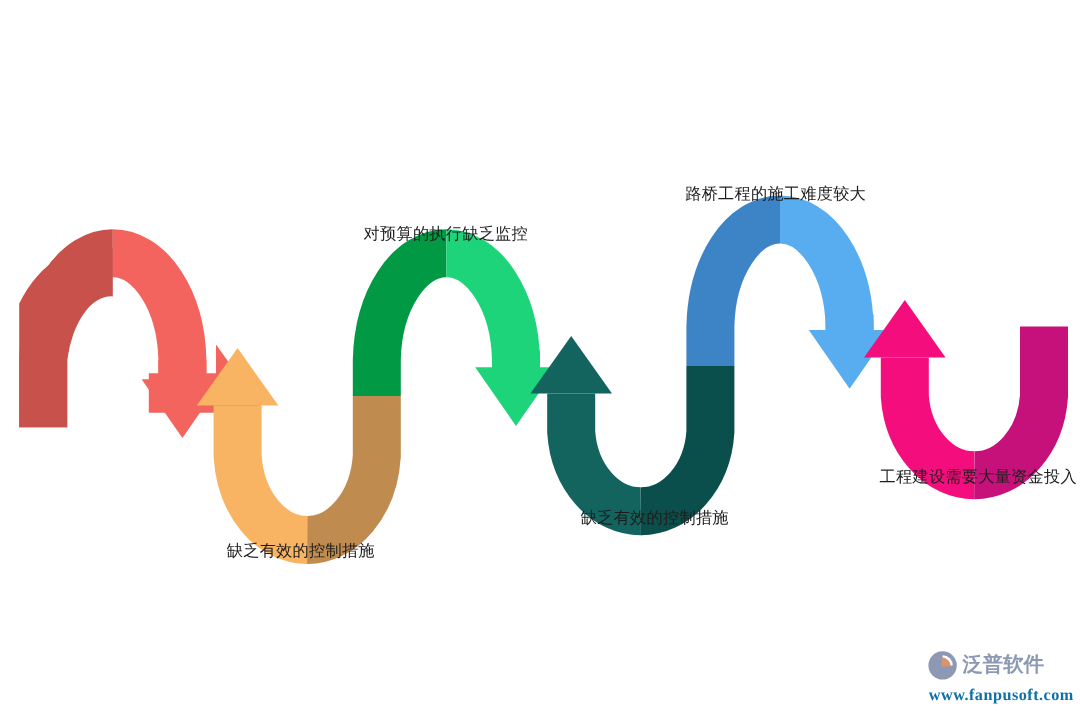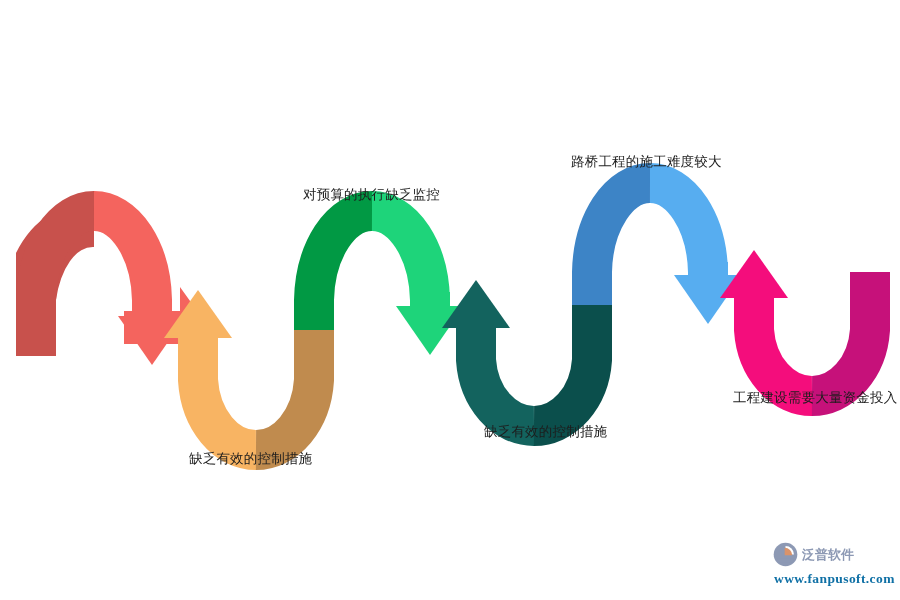--- a/index.html
+++ b/index.html
@@ -62,21 +62,21 @@
     gap: 3px;
     height: 30px;
   }
   #wm-mark {
     width: 27px;
     height: 27px;
     flex: 0 0 27px;
   }
   #wm-name {
     font-family: "DejaVu Sans", "Liberation Sans", sans-serif;
-    font-size: 13px;
+    font-size: 17px;
     font-weight: bold;
     color: #8794b0;
     letter-spacing: 0px;
     line-height: 1;
   }
   #wm-url {
     font-family: "Liberation Serif", "DejaVu Serif", serif;
     font-size: 13.5px;
     font-weight: bold;
     color: #0369a1;

